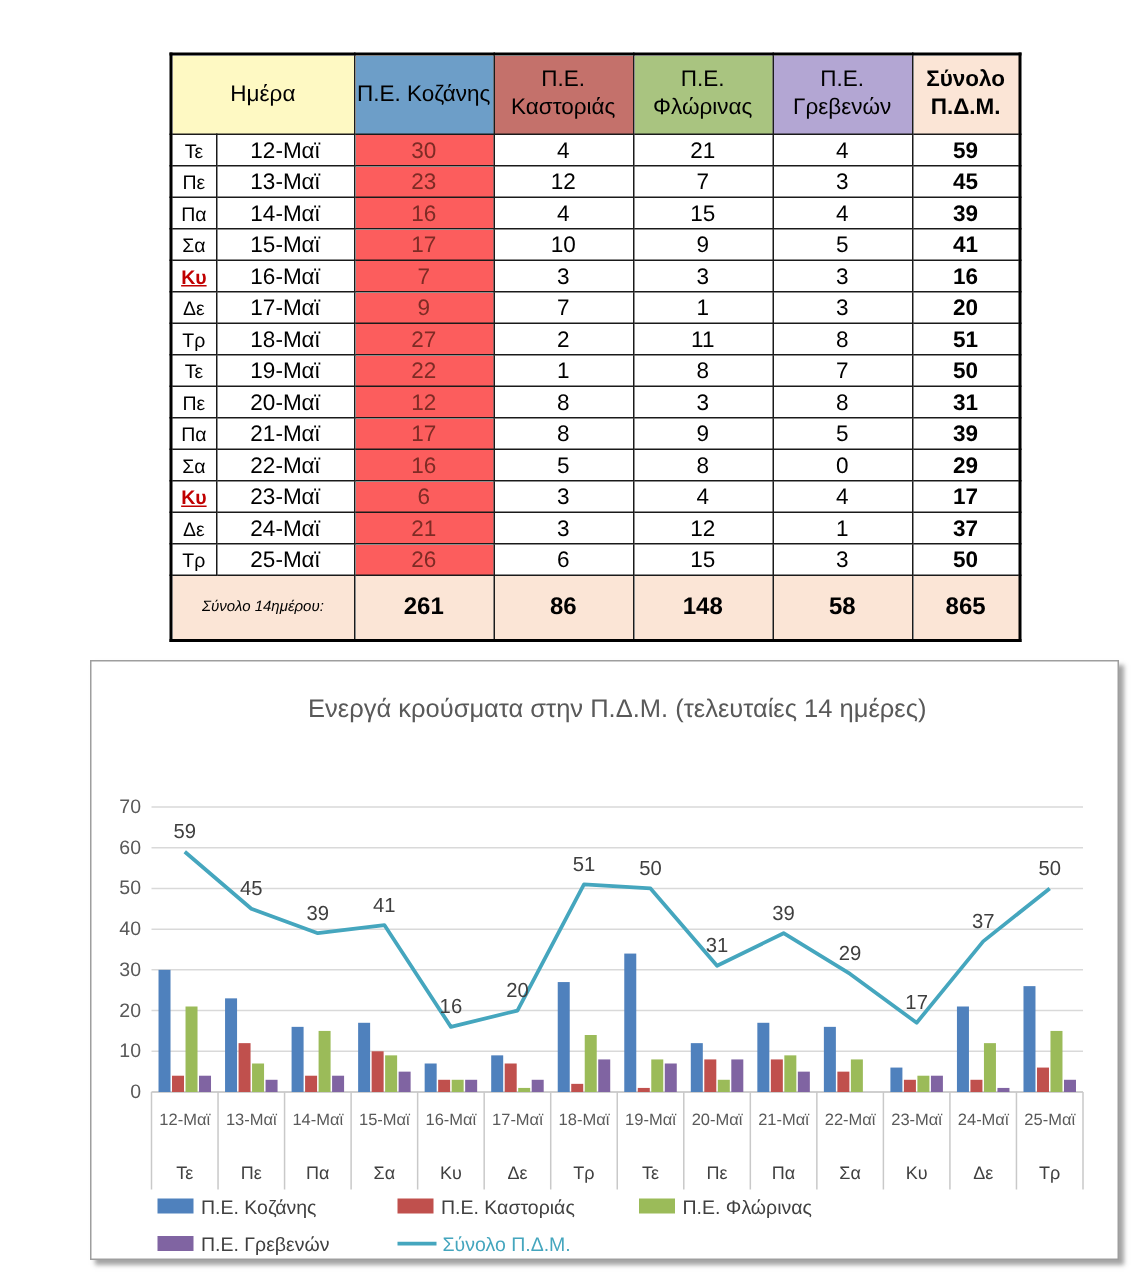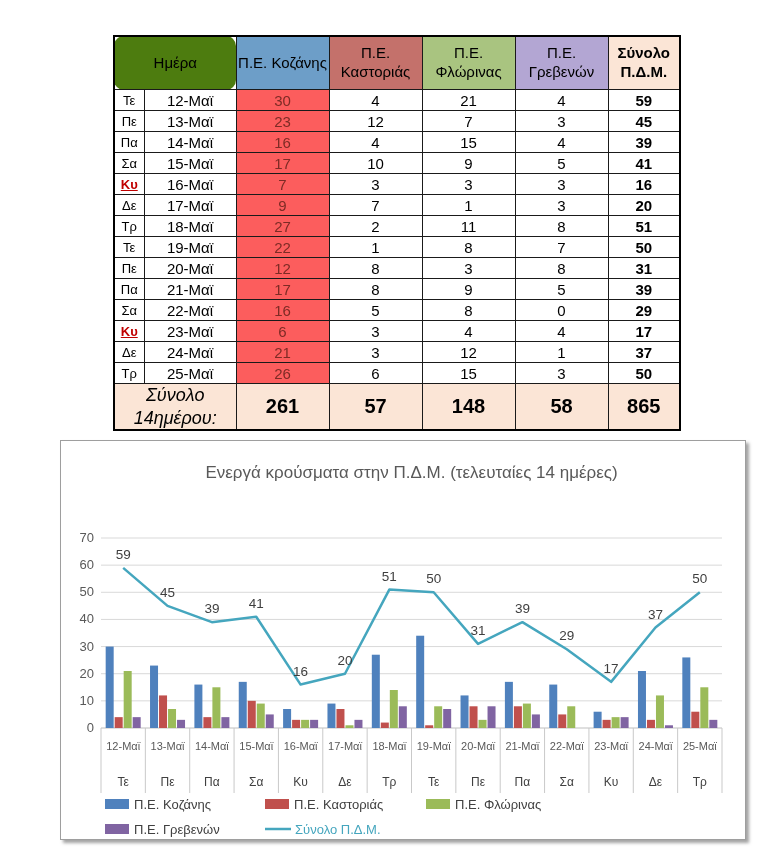--- a/index.html
+++ b/index.html
@@ -15,34 +15,34 @@
     border:2px solid #000;
   }
   table.report th, table.report td{
     border:1px solid #1a1a1a;
     padding:0;text-align:center;vertical-align:middle;
     overflow:hidden;
   }
   table.report thead th{
     height:52px;font-weight:normal;font-size:15px;line-height:1.25;
   }
-  th.h-day{background:#4d7c0f;font-size:14px;border-radius:10px;}
+  th.h-day{background:#fef9c3;font-size:14px;}
   th.h-total{font-weight:bold !important;}
   tbody td{height:20px;font-size:15px;}
   td.c-day{font-size:13px;}
   td.c-day.sunday{color:#C00000;text-decoration:underline;font-weight:bold;}
   td.c-date{font-size:15px;}
   td.c-kozani{background:#FC5D5D;color:#7E2B25;}
   td.c-total{font-weight:bold;}
   tfoot td{height:42px;background:#FBE5D6;}
   td.f-label{
-    font-style:italic;font-size:18px;text-align:right;
+    font-style:italic;font-size:10px;text-align:right;
     padding-right:4px;padding-left:42px;line-height:1.25;
   }
-  td.f-val{font-weight:bold;font-size:20px;margin-top:18px;}
+  td.f-val{font-weight:bold;font-size:16px;margin-top:18px;}
   
   .chart-box{
     position:absolute;left:60px;top:440px;width:686px;height:400px;
     background:#ffffff;
     border:1px solid #9e9e9e;
     box-shadow:3px 3px 3px rgba(90,90,90,0.55);
     box-sizing:border-box;
   }
   .chart-box svg{display:block;}
   svg text{font-family:"Liberation Sans","DejaVu Sans",sans-serif;}
@@ -197,21 +197,21 @@
           <td class="c-num">6</td>
           <td class="c-num">15</td>
           <td class="c-num">3</td>
           <td class="c-num c-total">50</td>
         </tr>
       </tbody>
     <tfoot>
       <tr>
         <td class="f-label" colspan="2">Σύνολο 14ημέρου:</td>
         <td class="f-val">261</td>
-        <td class="f-val">57</td>
+        <td class="f-val">86</td>
         <td class="f-val">148</td>
         <td class="f-val">58</td>
         <td class="f-val">865</td>
       </tr>
     </tfoot>
   </table>
 
   <div class="chart-box">
     <svg width="676" height="398" viewBox="0 0 676 398">
         <text x="350.5" y="37" text-anchor="middle" font-size="17" fill="#595959">Ενεργά κρούσματα στην Π.Δ.Μ. (τελευταίες 14 ημέρες)</text>

